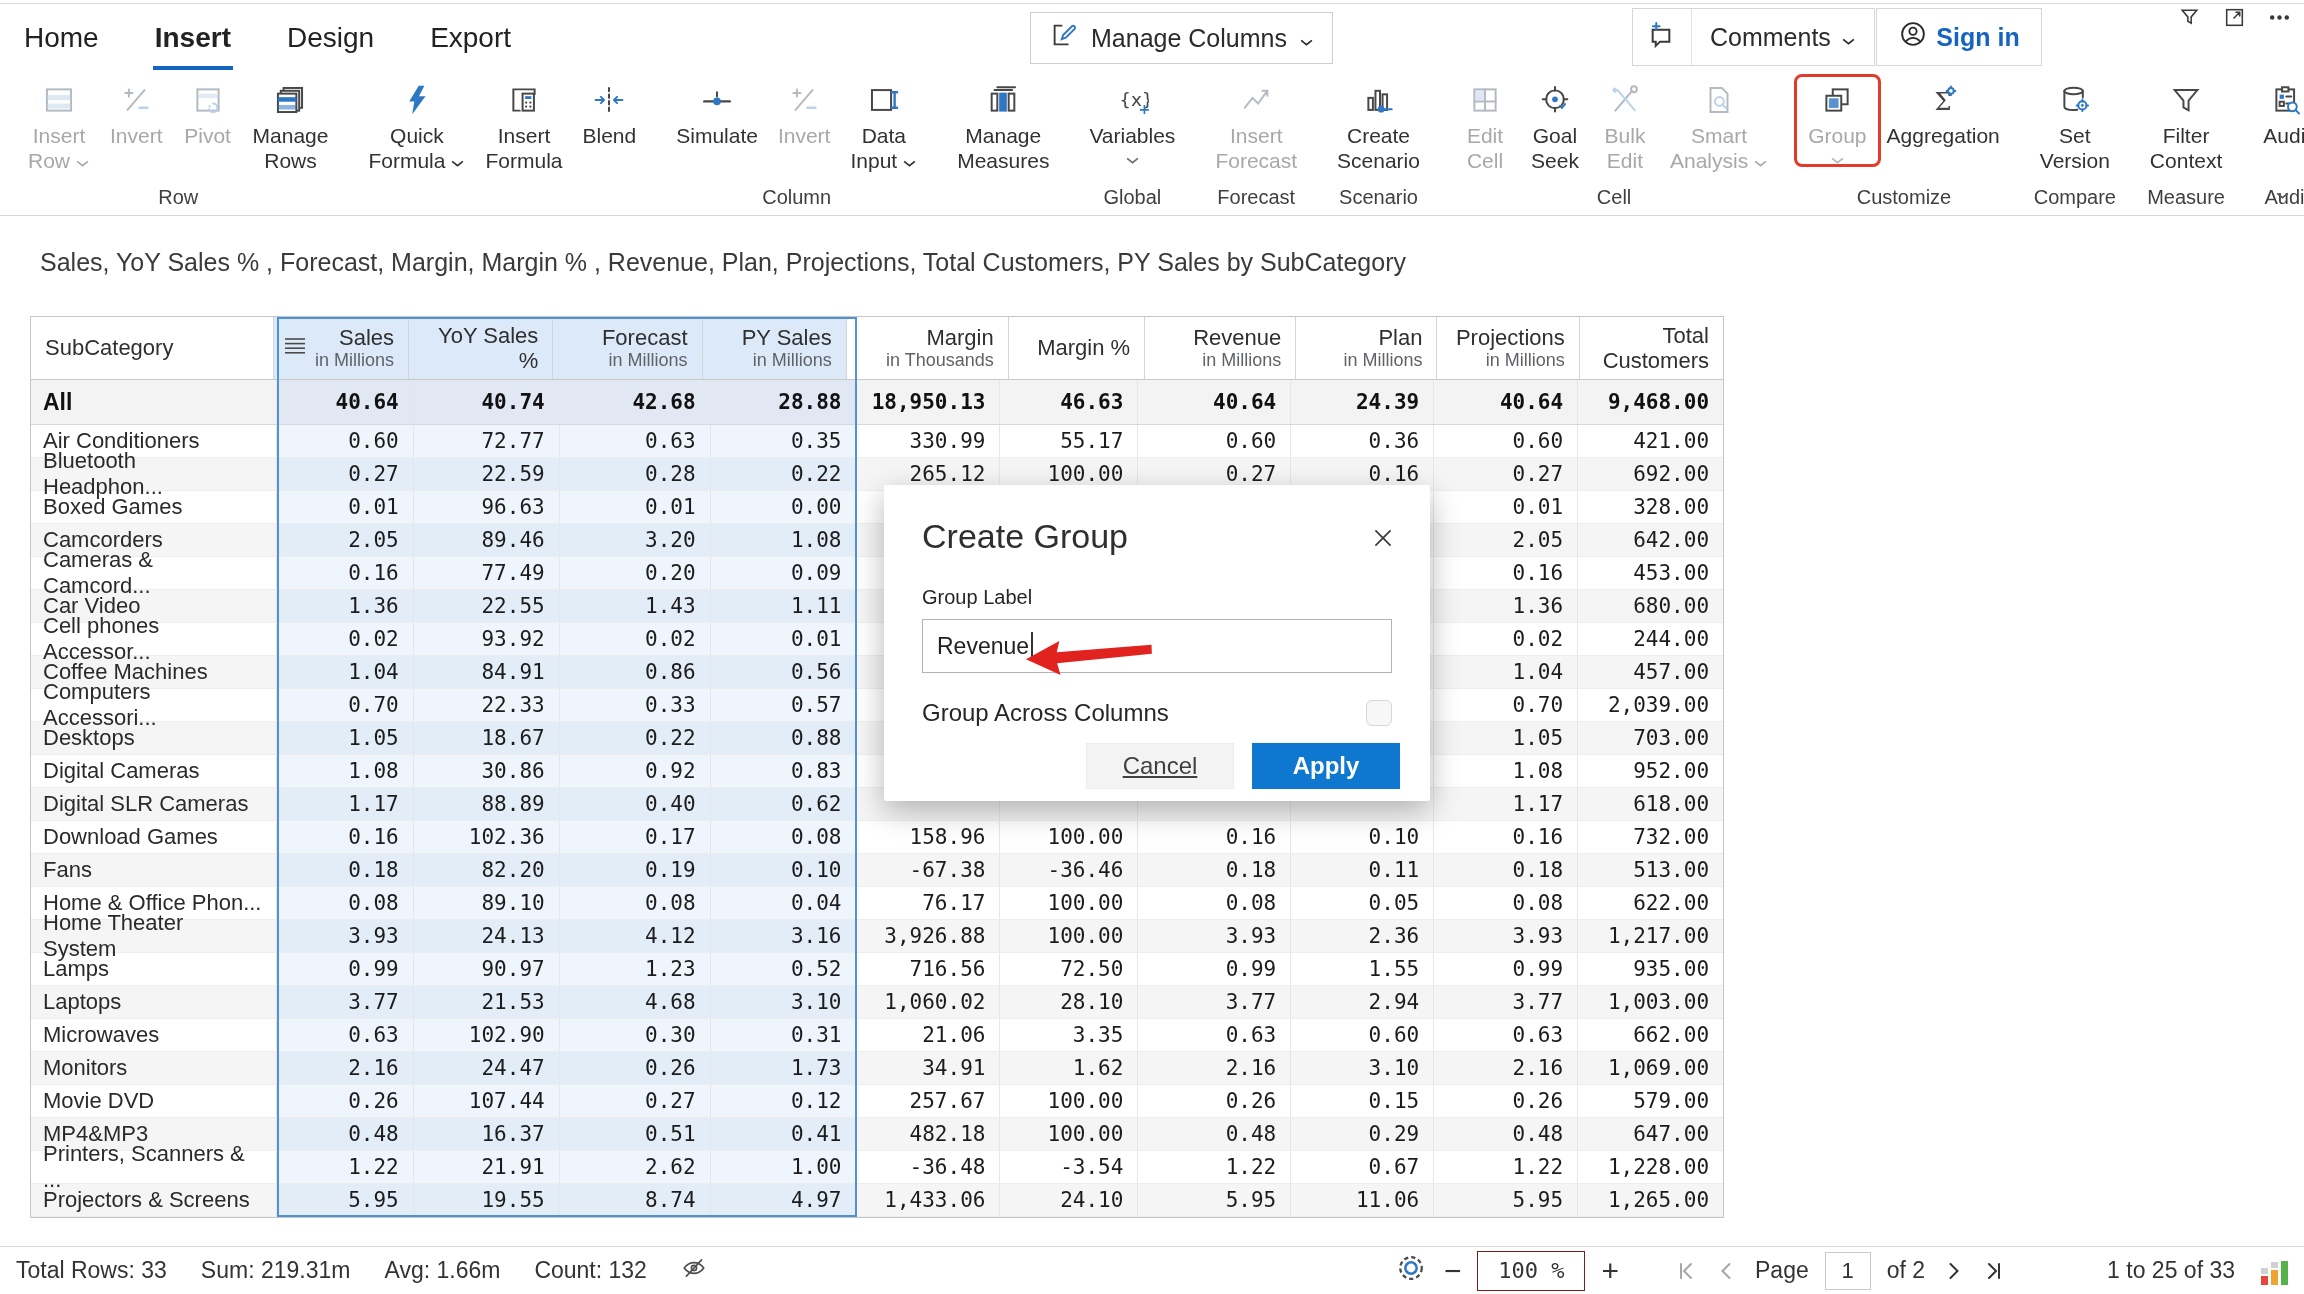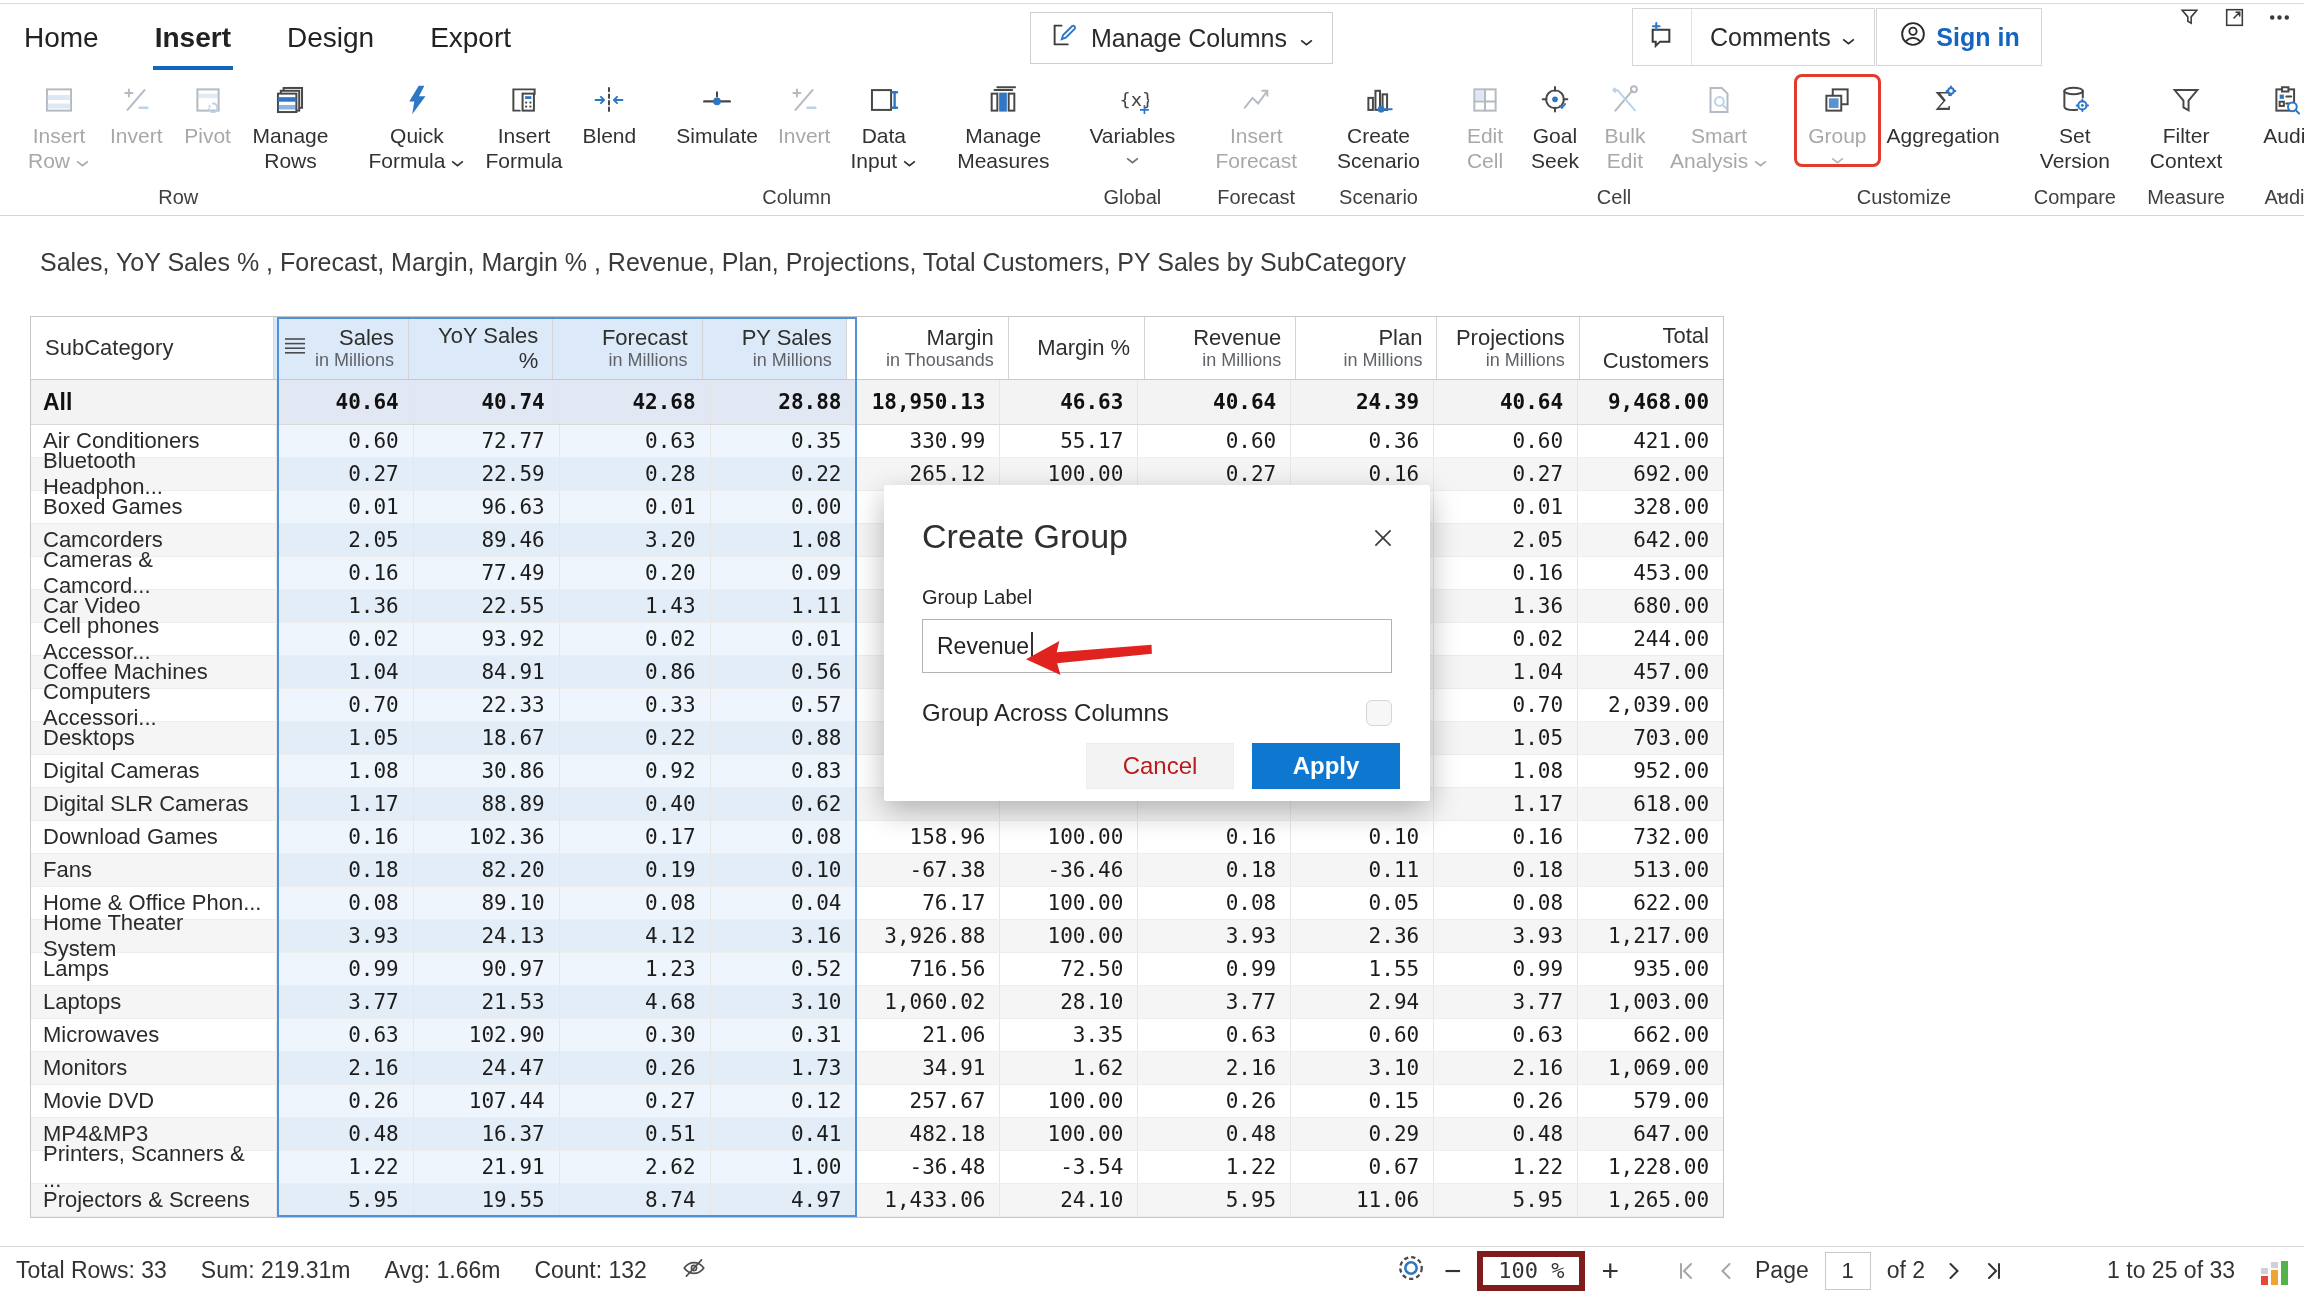--- a/index.html
+++ b/index.html
@@ -86,29 +86,29 @@
   .dlg-input { margin-top:10px; height:54px; border:1px solid #b3b3b3; display:flex; align-items:center;
                padding:0 14px; font-size:23px; color:#222; background:#fff; position:relative; }
   .caret { display:inline-block; width:2px; height:28px; background:#333; margin-left:2px; }
   .dlg-arrow { position:absolute; left:140px; top:152px; z-index:5; transform:rotate(-2deg); }
   .dlg-check-row { margin-top:26px; display:flex; align-items:center; justify-content:space-between; }
   .dlg-check-row .cklbl { font-size:24px; color:#262626; }
   .cbx { width:26px; height:26px; border:1px solid #d6d6d6; border-radius:6px; background:#f7f7f7; cursor:pointer; }
   .dlg-btns { position:absolute; right:30px; bottom:12px; display:flex; gap:18px; }
   .btn { height:46px; min-width:148px; display:flex; align-items:center; justify-content:center;
          font-size:24px; cursor:pointer; }
-  .btn.cancel { background:#f3f3f3; color:#b91c1c; border:1px solid #ededed; }
+  .btn.cancel { background:#f3f3f3; color:#404040; border:1px solid #ededed;text-decoration:underline; }
   .btn.apply { background:#0e78d0; color:#fff; font-weight:700; }
 
   
   .statusbar { position:absolute; left:0; right:0; top:1246px; height:48px; border-top:1px solid #d8d8d8;
                display:flex; align-items:center; justify-content:space-between; padding:0 16px; background:#fff; }
   .sb-left { display:flex; align-items:center; gap:34px; font-size:23px; color:#333; }
   .sb-right { display:flex; align-items:center; gap:16px; font-size:23px; color:#333; }
-  .zoom-box { width:108px; height:40px; border:6px solid #7f1d1d; display:flex; align-items:center;
+  .zoom-box { width:108px; height:40px; border:1px solid #7f1d1d; display:flex; align-items:center;
               justify-content:center; font-family:"DejaVu Sans Mono", monospace; font-size:22px; }
   .pm { font-size:30px; color:#333; cursor:pointer; line-height:1; }
   .page-box { width:46px; height:38px; border:1px solid #c9c9c9; display:flex; align-items:center;
               justify-content:center; font-size:22px; }
   .pg { display:flex; align-items:center; cursor:pointer; }
   .pg.dis { color:#a6a6a6; }
   .pg.en { color:#333; }
   .spacer40 { width:24px; } .spacer90 { width:70px; }
   .logo { display:flex; align-items:flex-end; gap:3px; height:28px; margin-left:10px; }
   .logo .col { display:flex; flex-direction:column; gap:2px; align-items:center; }

